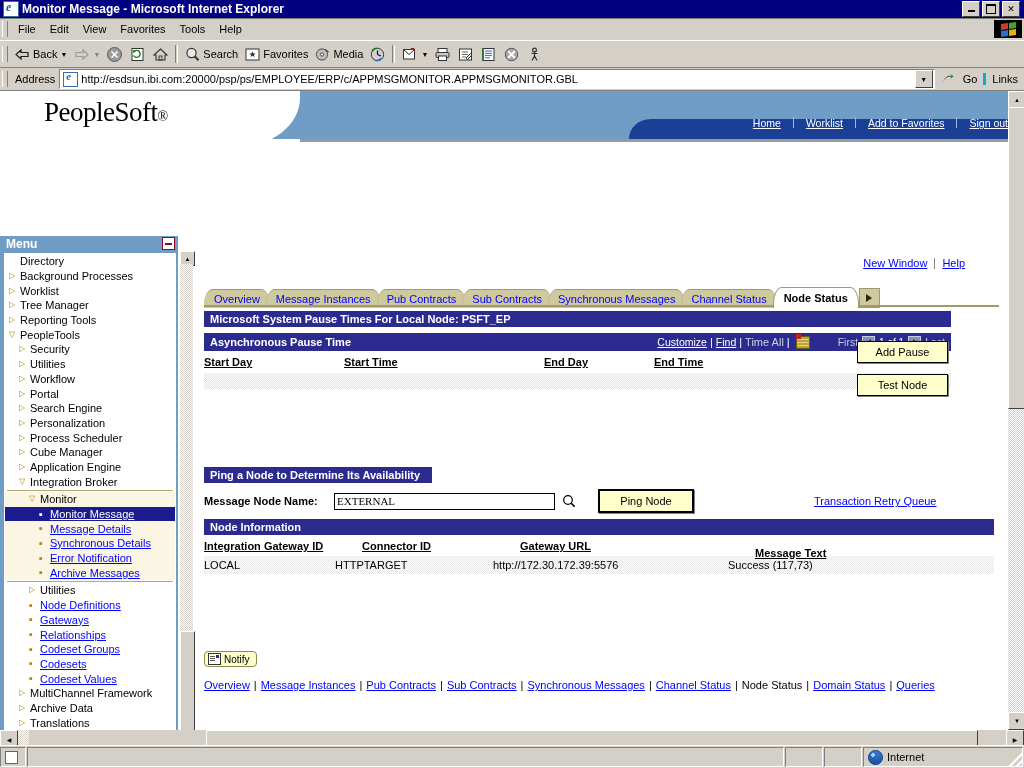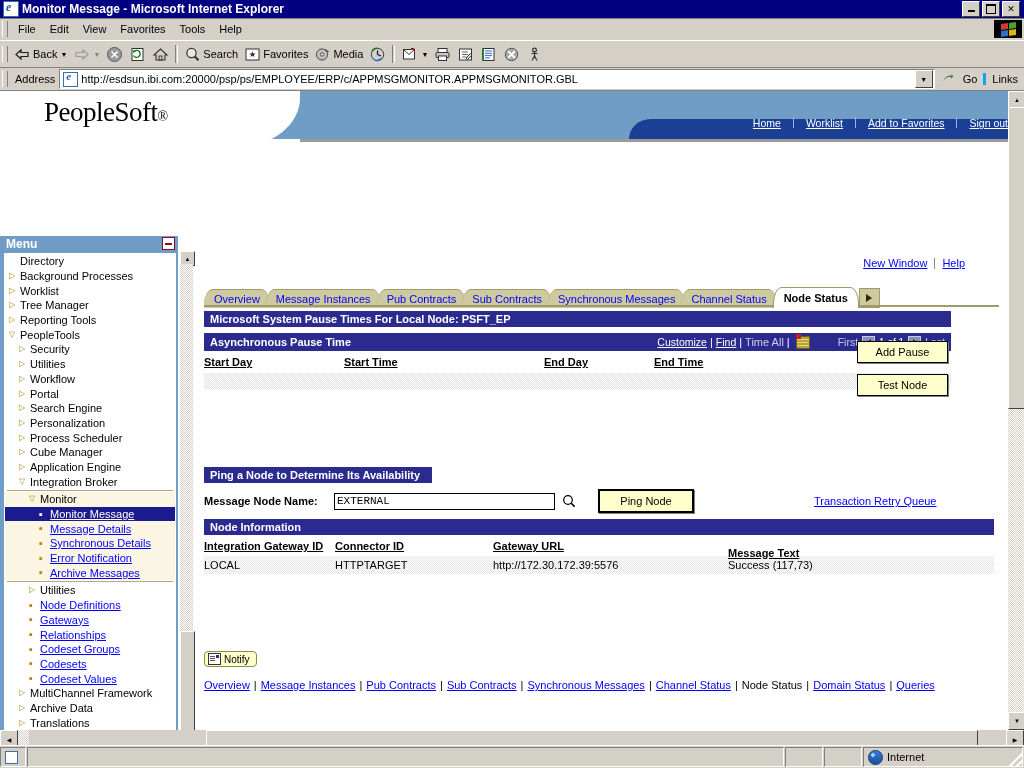--- a/index.html
+++ b/index.html
@@ -246,21 +246,21 @@
     display:inline-flex;align-items:center;gap:3px;background:#ffffcc;
     border:1px solid #8a8a4a;border-radius:4px;padding:1px 6px 1px 3px;font-size:10px;
   }
   .notify-ico{width:11px;height:10px;background:#fff;border:1px solid #333;position:relative;flex:none;}
   .notify-ico:after{content:"";position:absolute;right:1px;top:1px;width:3px;height:3px;background:#2b2b8f;}
   .notify-ico:before{content:"";position:absolute;left:1px;top:2px;width:5px;height:1px;background:#555;
     box-shadow:0 2px 0 #555, 0 4px 0 #555;}
 
   .inputbox{
     height:15px;background:#fff;border:1px solid #000;font-size:11px;color:#000;
-    padding:0 2px;display:flex;align-items:center;font-family:Liberation Mono, monospace;
+    padding:0 2px;display:flex;align-items:center;font-family:Liberation Serif, serif;
   }
   .lookup-ico{
     width:15px;height:15px;display:flex;align-items:center;justify-content:center;flex:none;
   }
 
   .botlinks{display:flex;align-items:center;font-size:11px;flex-wrap:wrap;}
   .botlinks a{color:#00f;text-decoration:underline;}
   .botlinks .sep{padding:0 4px;color:#000;}
   .botlinks .plain{color:#000;}
 
@@ -768,21 +768,21 @@
           <span class="psbtn" style="width:92px;height:20px;margin-left:22px;border-width:2px;">
             <span>Ping Node</span>
           </span>
           <a style="margin-left:120px;color:#00f;font-size:11px;text-decoration:underline;">Transaction Retry Queue</a>
         </div>
       </div>
 
       <div style="position:absolute;left:8px;top:268px;width:790px;">
         <div class="grp-head">Node Information</div>
         <div style="display:flex;height:18px;align-items:center;padding-top:2px;">
-          <span class="colhdr" style="width:131px;text-decoration:underline;">Integration Gateway ID</span>
+          <span class="colhdr" style="width:158px;text-decoration:underline;">Integration Gateway ID</span>
           <span class="colhdr" style="width:158px;">Connector ID</span>
           <span class="colhdr" style="width:235px;">Gateway URL</span>
           <span class="colhdr" style="width:140px;margin-top:13px;">Message Text</span>
         </div>
         <div class="datarow" style="margin-top:1px;">
           <span style="width:131px;">LOCAL</span>
           <span style="width:158px;">HTTPTARGET</span>
           <span style="width:235px;">http://172.30.172.39:5576</span>
           <span style="width:140px;">Success (117,73)</span>
         </div>

